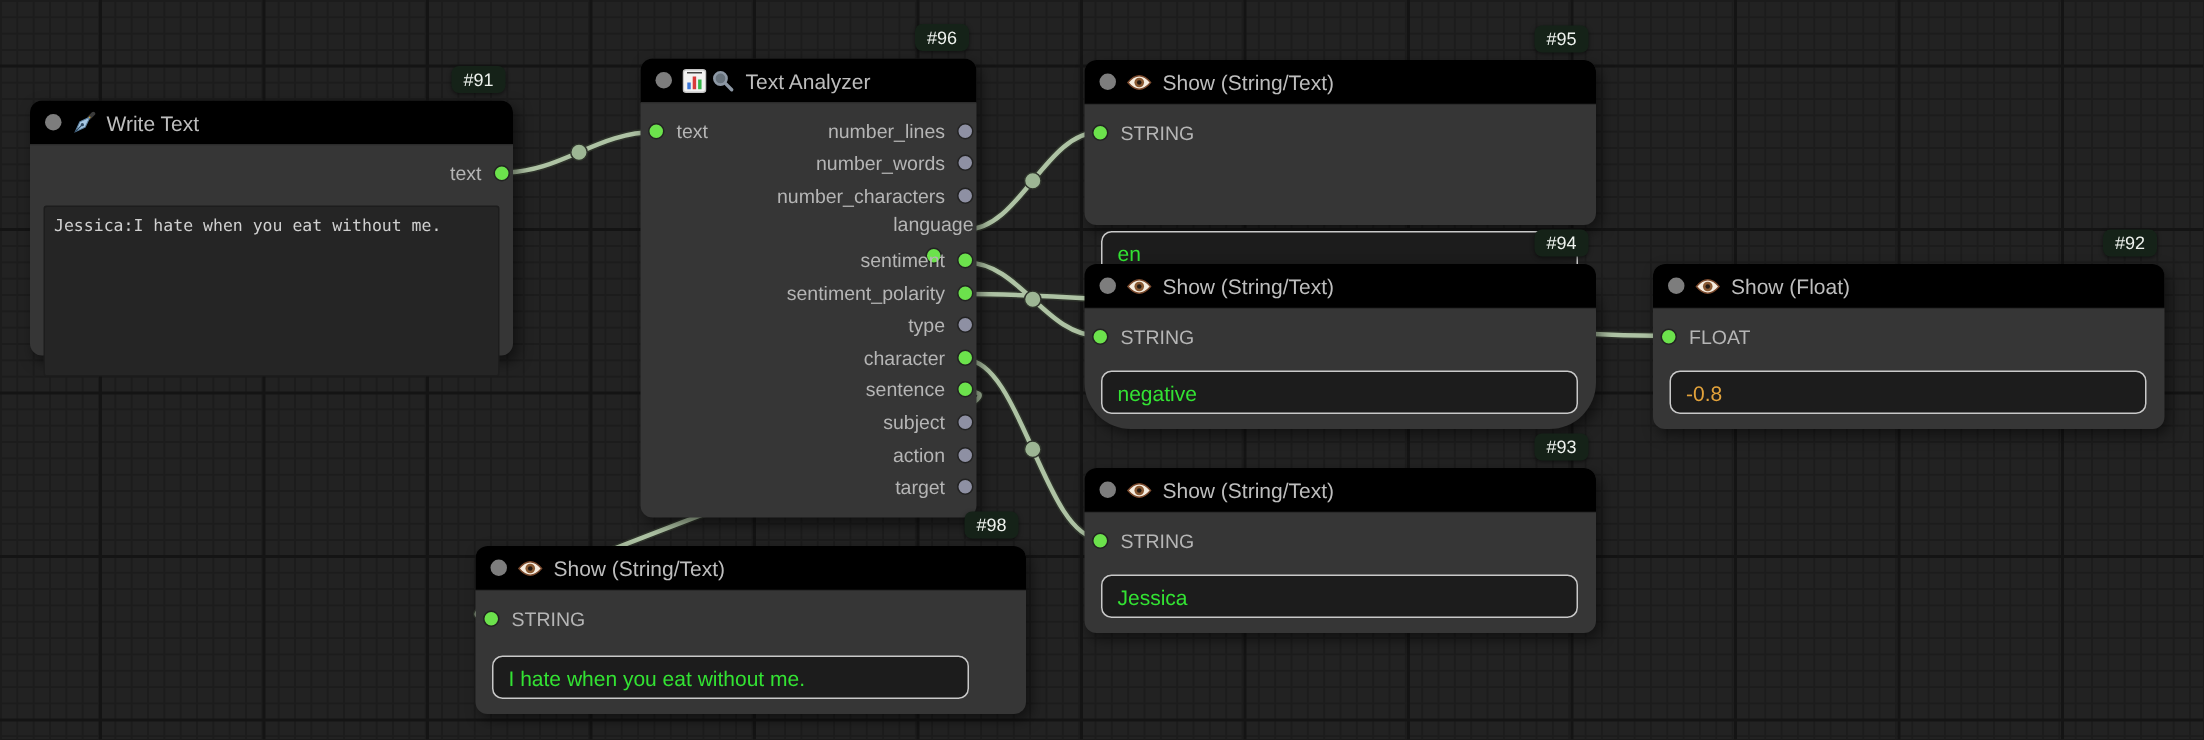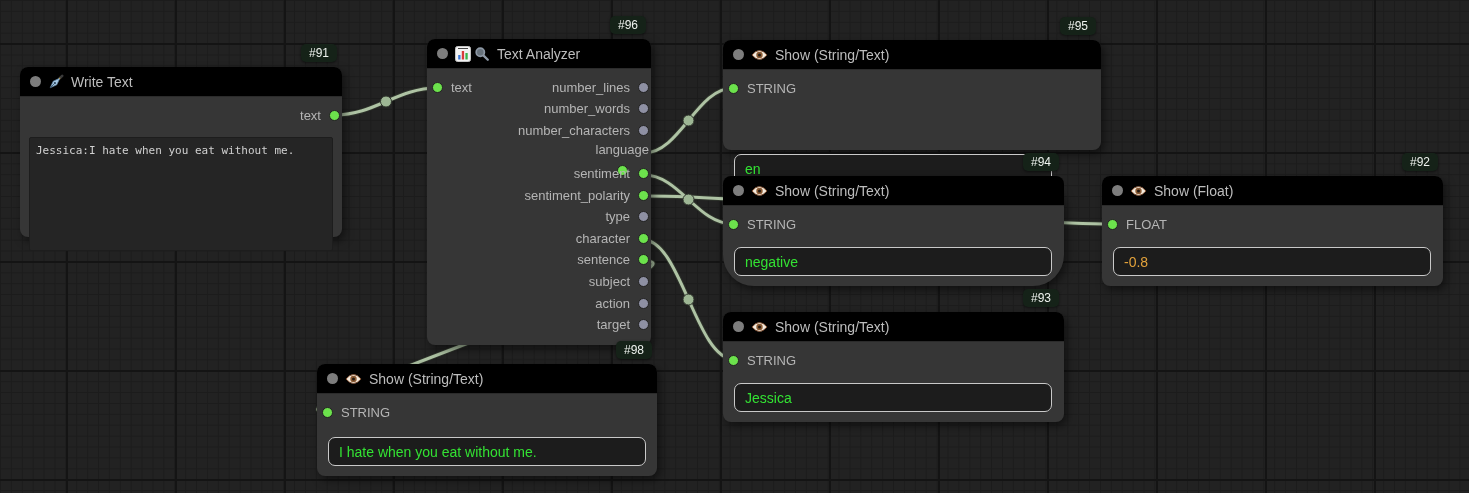--- a/index.html
+++ b/index.html
@@ -186,21 +186,21 @@
     <div class="slot out" style="top:254px;">
       <span class="slot-label">action</span>
       <span class="pdot off"></span>
     </div>
     <div class="slot out" style="top:275.6px;">
       <span class="slot-label">target</span>
       <span class="pdot off"></span>
     </div>
   </div>
 
-  <div class="node" style="left:723px;top:40px;width:378px;height:110px;">
+  <div class="node" style="left:723px;top:40px;width:341px;height:110px;">
     <div class="badge">#95</div>
     <div class="node-header">
       <span class="collapse-dot"></span>
       <span class="hicon">
         <svg width="17" height="12" viewBox="0 0 18 12">
           <path d="M1 6 Q9 -3.5 17 6 Q9 15.5 1 6 Z" fill="#f5ecdf" stroke="#7b4a2d" stroke-width="1"></path>
           <circle cx="9" cy="6" r="3.4" fill="#8a5a33"></circle>
           <circle cx="9" cy="6" r="1.6" fill="#241a12"></circle>
         </svg>
       </span>
@@ -266,21 +266,21 @@
       </span>
       <span class="node-title">Show (String/Text)</span>
     </div>
     <div class="slot in" style="top:38px;">
       <span class="pdot on"></span>
       <span class="slot-label">STRING</span>
     </div>
     <div class="valuebox val-green" style="top:71px;">Jessica</div>
   </div>
 
-  <div class="node" style="left:317px;top:364px;width:340px;height:112px;">
+  <div class="node" style="left:317px;top:364px;width:367px;height:112px;">
     <div class="badge">#98</div>
     <div class="node-header">
       <span class="collapse-dot"></span>
       <span class="hicon">
         <svg width="17" height="12" viewBox="0 0 18 12">
           <path d="M1 6 Q9 -3.5 17 6 Q9 15.5 1 6 Z" fill="#f5ecdf" stroke="#7b4a2d" stroke-width="1"></path>
           <circle cx="9" cy="6" r="3.4" fill="#8a5a33"></circle>
           <circle cx="9" cy="6" r="1.6" fill="#241a12"></circle>
         </svg>
       </span>

